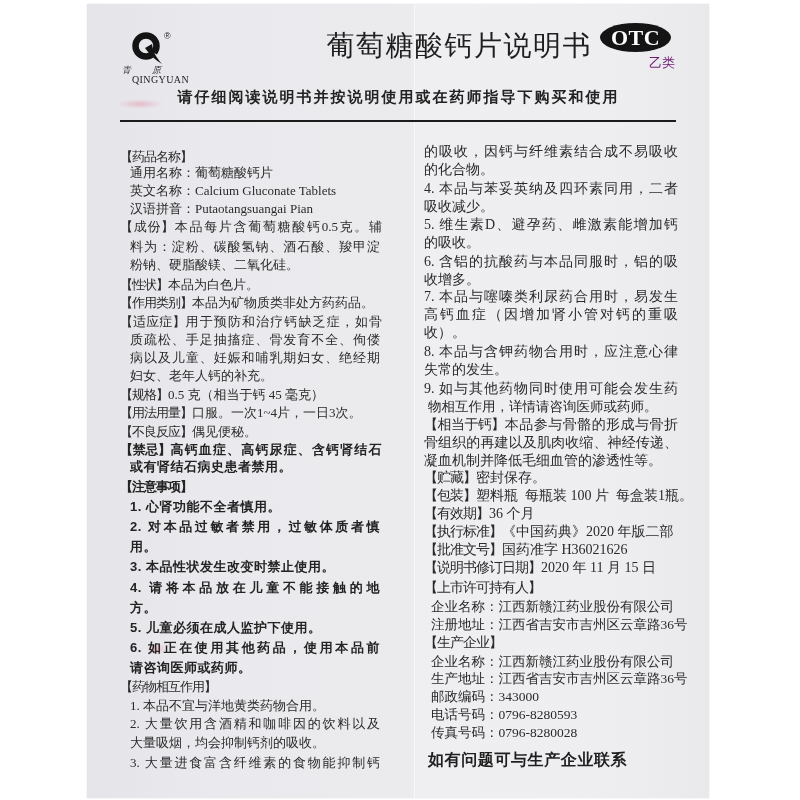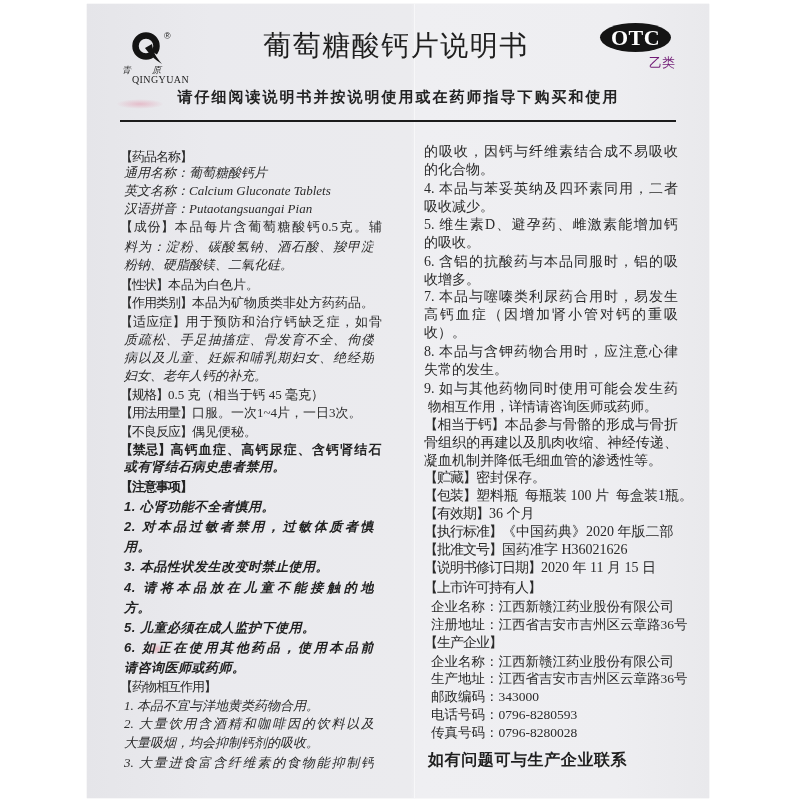--- a/index.html
+++ b/index.html
@@ -12,33 +12,33 @@
   .fold { position:absolute; left:414px; top:4px; width:1px; height:794px; background:rgba(255,255,255,0.55); }
   .smudge { position:absolute; border-radius:50%; }
   .smudge.s1 { left:116px; top:99px; width:48px; height:10px; background:radial-gradient(ellipse at center, rgba(225,110,140,0.35), rgba(225,110,140,0) 70%); }
   .smudge.s2 { left:146px; top:643px; width:20px; height:12px; background:radial-gradient(ellipse at center, rgba(225,90,110,0.35), rgba(225,90,110,0) 70%); }
 
   .logo-mark { position:absolute; left:128px; top:30px; width:40px; height:36px; }
   .logo-reg { position:absolute; left:164px; top:31px; font:9px "Liberation Sans", sans-serif; color:#222; }
   .logo-cn { position:absolute; left:122px; top:64px; font:9px "Liberation Serif", serif; letter-spacing:21px; color:#333; font-style:italic; }
   .logo-latin { position:absolute; left:132px; top:74px; font:10px "Liberation Serif", serif; letter-spacing:0.4px; color:#222; }
 
-  .title { position:absolute; left:200px; top:30px; width:392px; text-align:center;
+  .title { position:absolute; left:200px; top:30px; width:392px; text-align:right;
            font:28px/32px "Liberation Sans", sans-serif; letter-spacing:1.5px; color:#1e1e1e; }
   .otc { position:absolute; left:600px; top:23px; width:71px; height:29px; border-radius:50%;
          background:#141414; color:#fff; text-align:center; font:bold 22px/29px "Liberation Serif", serif; letter-spacing:0.5px; }
   .otc-cat { position:absolute; left:635px; top:55px; width:40px; text-align:right; font:13px/16px "Liberation Sans", sans-serif; color:#701a75; }
   .notice { position:absolute; left:150px; top:87px; width:497px; text-align:center;
             font:bold 15px/20px "Liberation Sans", sans-serif; letter-spacing:2px; color:#222; white-space:nowrap; }
   .rule { position:absolute; left:120px; top:120px; width:556px; height:2px; background:#1c1c1c; }
 
   .ln { position:absolute; height:18px; line-height:18px; font-size:13px; color:#2a2a2a;
         font-family:"Liberation Serif", "DejaVu Serif", serif; white-space:pre; }
   .L  { left:120px; width:262px; }
-  .Li { left:124px; width:250px;font-style:italic; }
+  .Li { left:130px; width:250px; }
   .R  { left:424px; width:254px; font-size:14px; }
   .Ri { left:431px; width:250px; font-size:13.5px; }
   .j  { white-space:normal; text-align:justify; text-align-last:justify; overflow:hidden; }
   .b  { font-family:"Liberation Sans", "DejaVu Sans", sans-serif; font-weight:bold; letter-spacing:0.5px; color:#232323; }
   .lbl { letter-spacing:-1px; }
   .footer-note { position:absolute; left:428px; top:750px; height:20px; line-height:20px;
                  font:bold 16px "Liberation Sans", sans-serif; letter-spacing:0.6px; color:#1f1f1f; white-space:nowrap; }
 </style>
 </head>
 <body>

